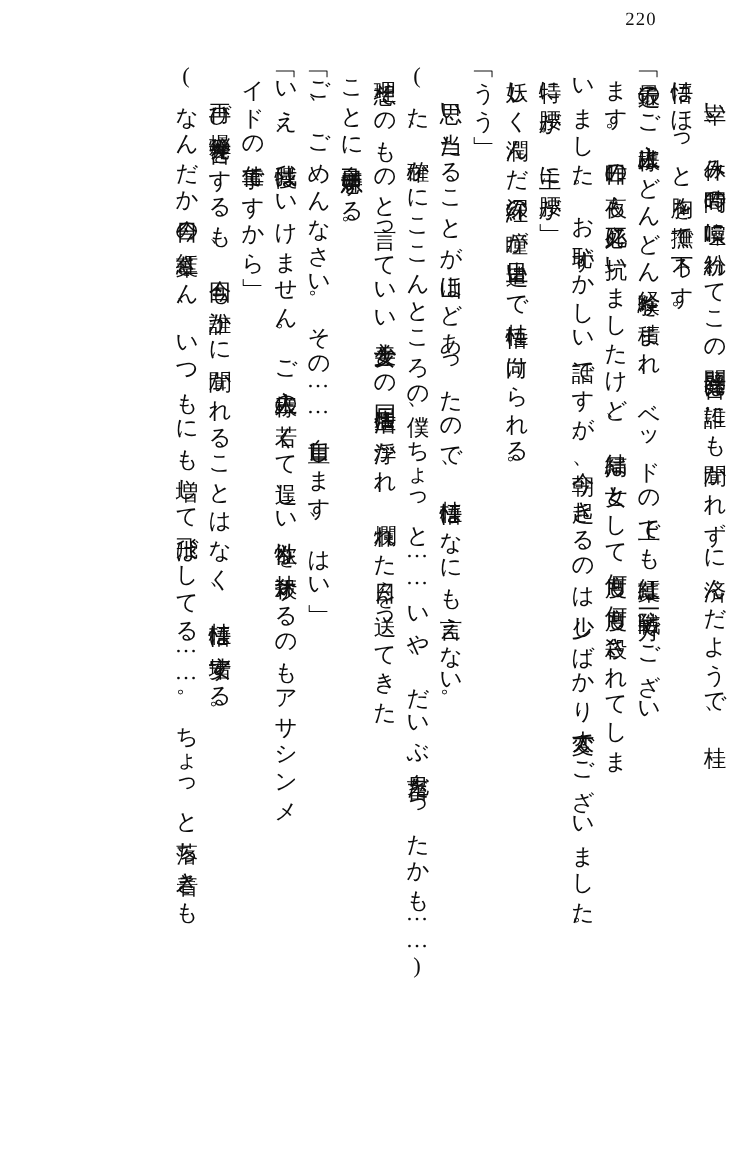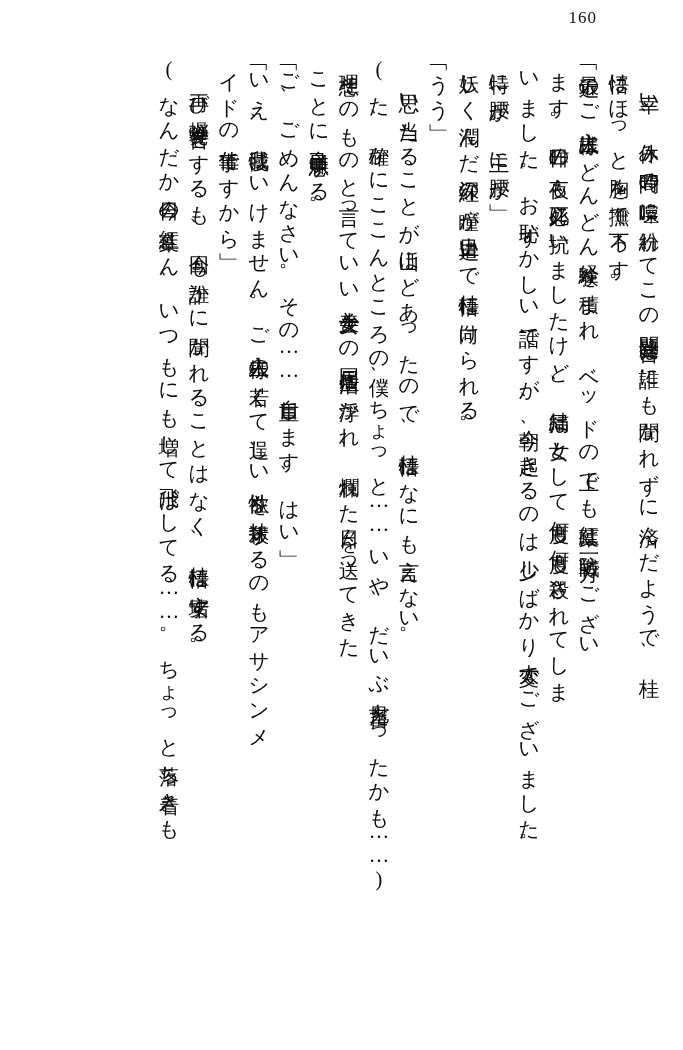--- a/index.html
+++ b/index.html
@@ -58,21 +58,21 @@
   }
   .line.indent {
     padding-top: 20px;
   }
 </style>
 </head>
 <body>
 
 <div class="page">
 
-  <div class="page-number">160</div>
+  <div class="page-number">220</div>
 
   <div class="text-body">
     <div class="line indent">幸い、休み時間の喧噪に紛れてこの問題発言は誰にも聞かれずに済んだようで、桂</div>
     <div class="line">悟はほっと胸を撫で下ろす。</div>
     <div class="line">「最近のご主人様はどんどん経験を積まれ、ベッドの上でも紅葉は防戦一方でござい</div>
     <div class="line">ます。昨日の夜も必死に抗いましたけど、結局は女として何度も何度も殺されてしま</div>
     <div class="line">いました。お恥ずかしい話ですが、今朝、起きるのは少しばかり大変でございました。</div>
     <div class="line">特に腰が。主に腰が」</div>
     <div class="line">妖しく潤んだ深紅の瞳が上目遣いで桂悟に向けられる。</div>
     <div class="line">「うう」</div>

